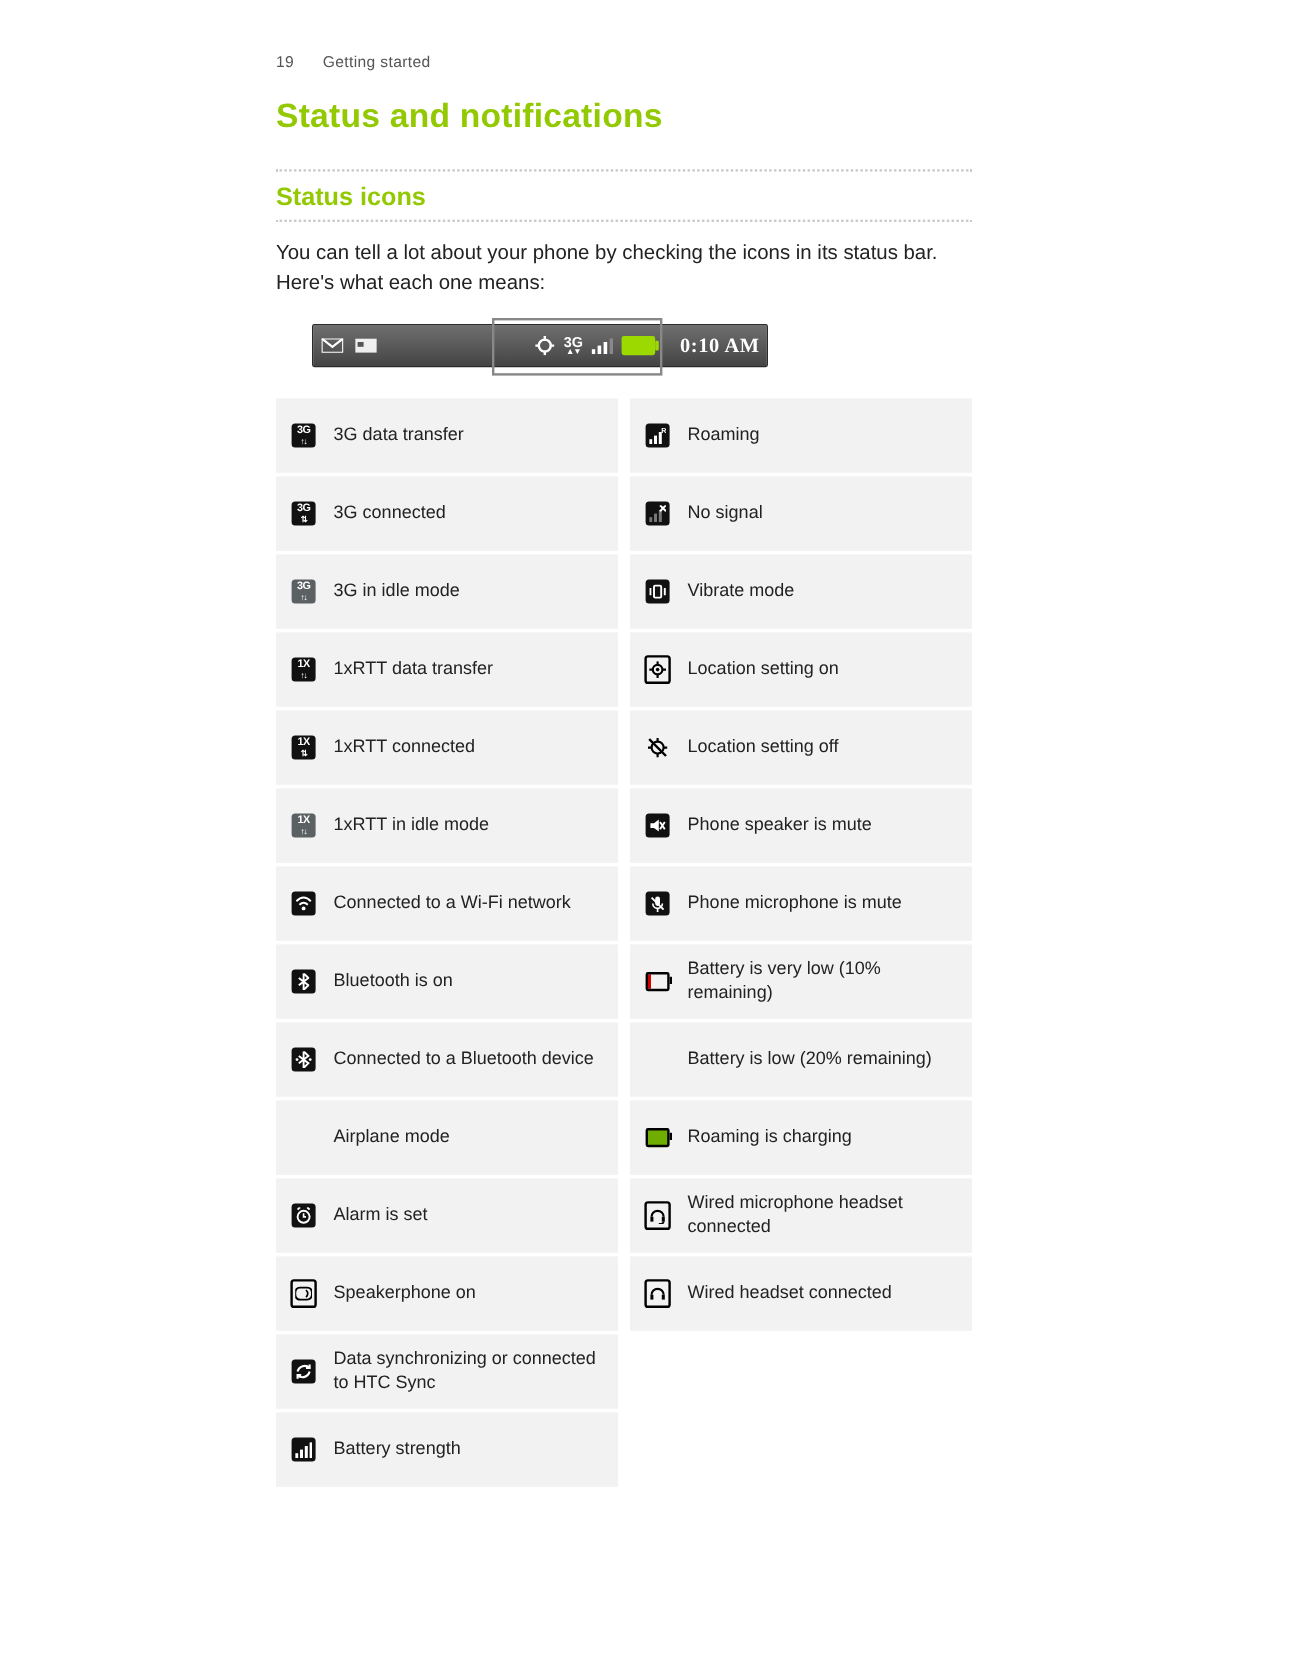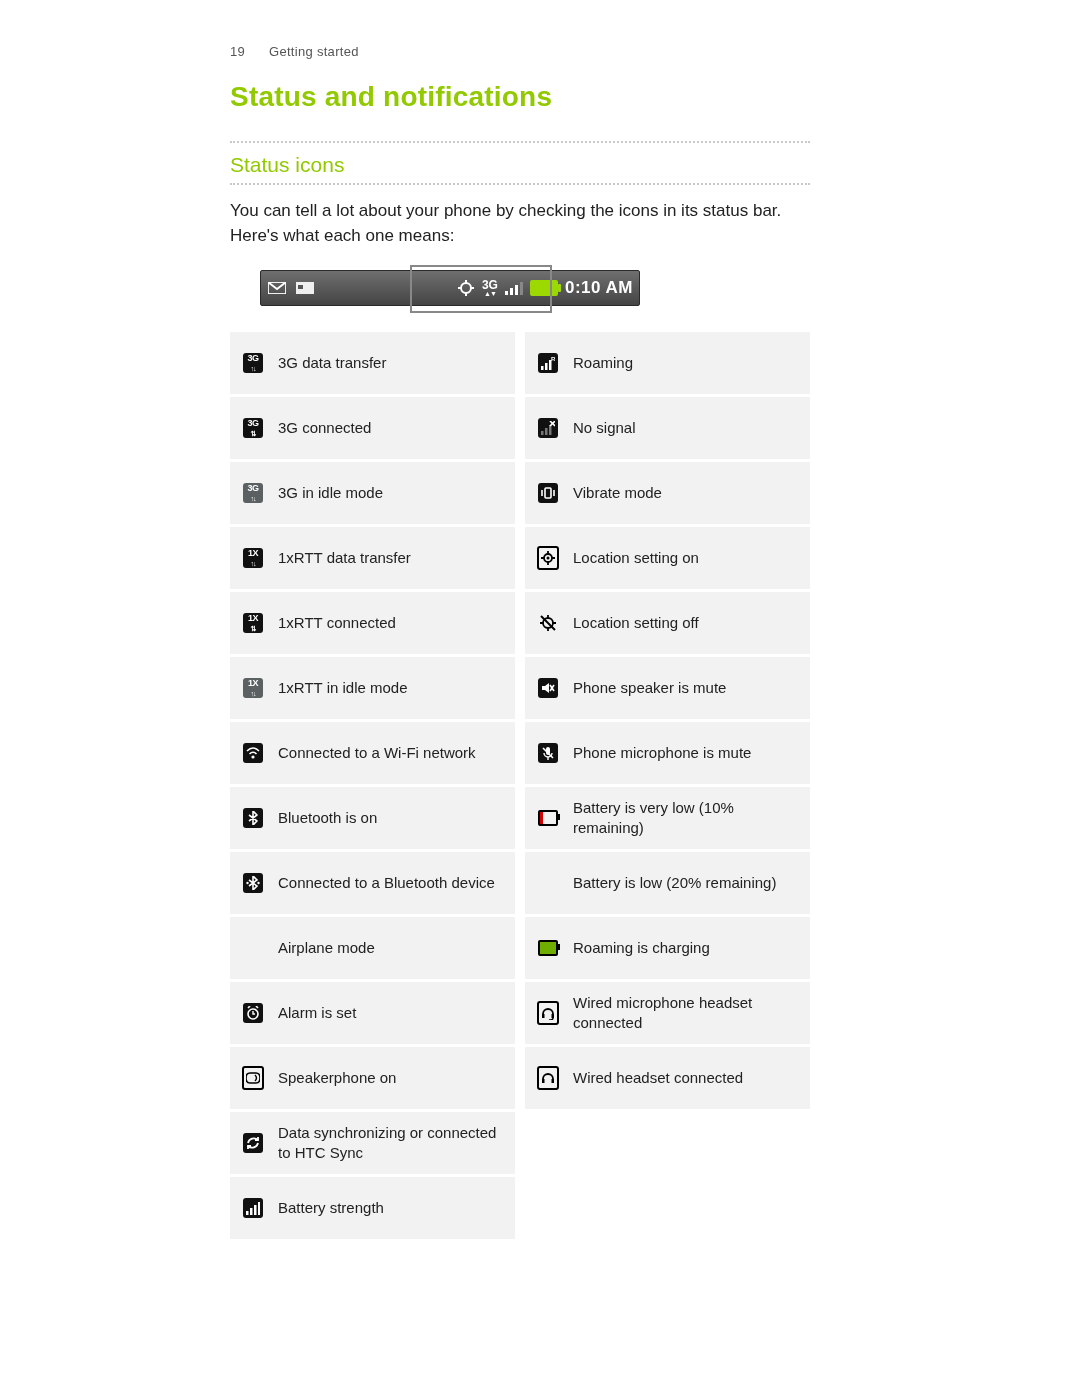--- a/index.html
+++ b/index.html
@@ -37,21 +37,21 @@
     letter-spacing: .2px;
   }
   .dotted {
     border: none;
     border-top: 2px dotted #c9c9c9;
     margin: 0;
   }
   h2.section-title {
     color: #92c900;
     font-size: 21px;
-    font-weight: 400;
+    font-weight: 700;
     margin: 10px 0 6px 0;
   }
   .intro {
     font-size: 17px;
     line-height: 1.45;
     margin: 14px 0 22px 0;
     color: #222;
   }
 
   
@@ -78,21 +78,21 @@
   .frame {
     position:absolute;
     left:150px; top:-5px; width:138px; height:44px;
     border:2px solid #888;
     background: rgba(0,0,0,0); pointer-events:none;
   }
   .sb-ico {
     display:inline-flex; align-items:center; justify-content:center;
     width:20px; height:16px;
   }
-  .sb-time { font-family: Liberation Sans, sans-serif; font-size:17px; font-weight:700; letter-spacing:.5px; margin-left:1px;}
+  .sb-time { font-family: Liberation Serif, serif; font-size:17px; font-weight:700; letter-spacing:.5px; margin-left:15px;}
   .sb-3g { font-size:12px; font-weight:800; line-height:1; }
   .sb-text3g { display:flex; flex-direction:column; align-items:center; line-height:.85;}
   .sb-text3g small{font-size:7px;letter-spacing:-1px;}
   .sb-batt {
     width:24px;height:12px;border:2px solid #9bd900;border-radius:2px;position:relative;background:#9bd900;
   }
   .sb-batt::after{content:"";position:absolute;right:-5px;top:2px;width:3px;height:8px;background:#9bd900;border-radius:1px;}
 
   
   .cols {

